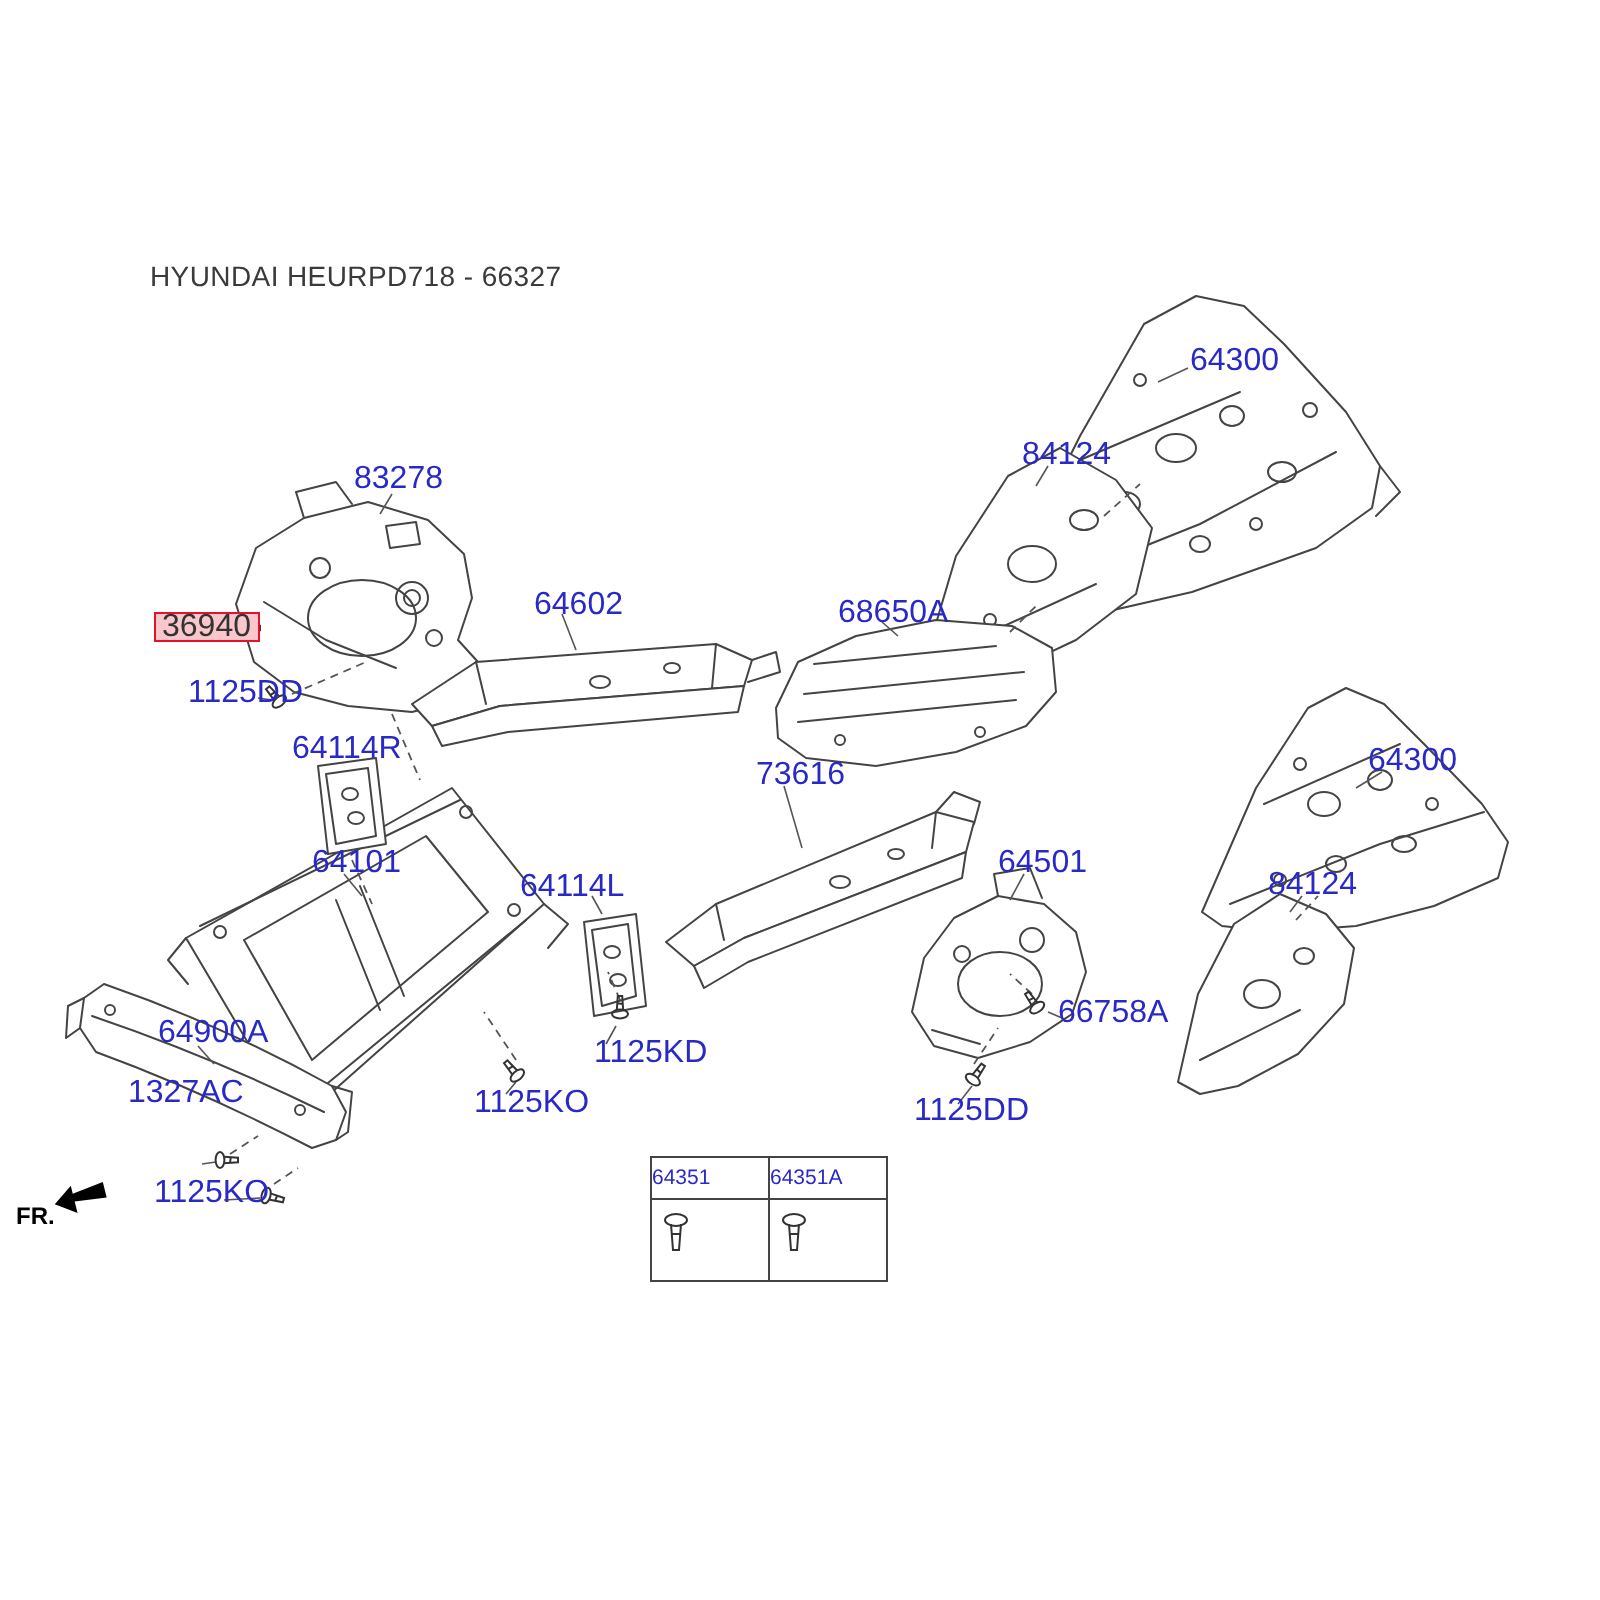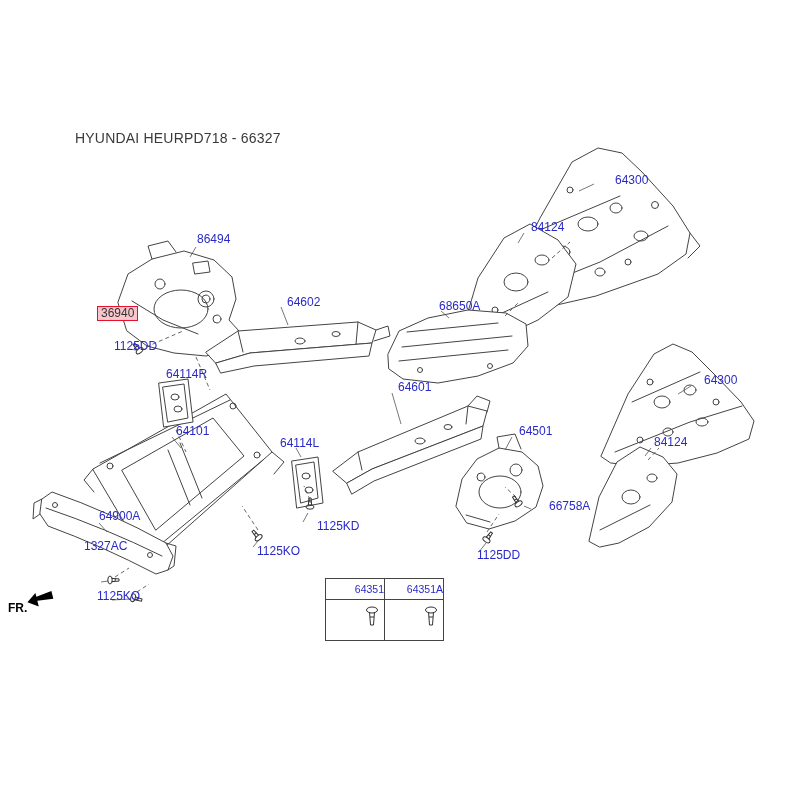--- a/index.html
+++ b/index.html
@@ -1,25 +1,25 @@
 <!DOCTYPE html>
 <html style="--accent_label: #2929c8; --highlight_border: #e8112d; --highlight_bg: #f9c6cb; --line_art: #444444;"><head>
 <meta charset="utf-8">
 <style>
   * { margin:0; padding:0; box-sizing:border-box; }
   html,body { background:#ffffff; font-family:"Liberation Sans", sans-serif; }
   .canvas { position:relative; width:800px; height:800px; background:#fff; overflow:hidden; }
   .art { position:absolute; left:0; top:0; }
   .title { position:absolute; left:75px; top:130px; font-size:14px; color:#3a3a3a; letter-spacing:.2px; }
-  .plabel { position:absolute; font-size:12px; color:var(--accent_label,#2929c8); white-space:nowrap; cursor:pointer; line-height:13px;margin-left:20px; }
+  .plabel { position:absolute; font-size:16px; color:var(--accent_label,#2929c8); white-space:nowrap; cursor:pointer; line-height:13px; }
   .plabel.highlight { background:var(--highlight_bg,#f9c6cb); border:1px solid var(--highlight_border,#e8112d); color:#333; padding:0 3px; }
   .rhd-box { position:absolute; left:578px; top:325px; width:196px; height:229px; border:1px dashed #8a8a8a; }
   .rhd-label { position:absolute; left:6px; top:4px; font-size:10.5px; color:#333; }
   .fastener-table { position:absolute; left:325px; top:578px; border-collapse:collapse; background:#fff; }
-  .fastener-table th, .fastener-table td { border:1px solid #444; width:59px; text-align:right; vertical-align:middle; }
+  .fastener-table th, .fastener-table td { border:1px solid #444; width:59px; text-align:left; vertical-align:middle; }
   .fastener-table th { font-size:10.5px; font-weight:normal; color:var(--accent_label,#2929c8); height:21px; }
   .fastener-table td { height:41px; }
   .fr-indicator { position:absolute; left:8px; top:589px; width:60px; height:28px; }
   .fr-text { position:absolute; left:0; top:12px; font-size:12px; font-weight:bold; color:#000;text-align:center; }
   .fr-arrow { position:absolute; left:19px; top:0; }
 </style>
 </head>
 <body>
 
 <div class="canvas">
@@ -214,29 +214,29 @@
       <use href="#bolt" transform="translate(487,539) rotate(215)"></use>
       <use href="#bolt" transform="translate(518,503) rotate(145)"></use>
       <use href="#bolt" transform="translate(111,580) rotate(-90)"></use>
       <use href="#bolt" transform="translate(134,598) rotate(-75)"></use>
     </g>
   </svg>
 
   <div class="title">HYUNDAI HEURPD718 - 66327</div>
 
 
-  <div class="plabel" style="left:177px;top:233px">86494</div>
+  <div class="plabel" style="left:177px;top:233px">83278</div>
   <div class="plabel" style="left:595px;top:174px">64300</div>
   <div class="plabel" style="left:511px;top:221px">84124</div>
   <div class="plabel" style="left:267px;top:296px">64602</div>
   <div class="plabel" style="left:419px;top:300px">68650A</div>
   <div class="plabel highlight" style="left:77px;top:306px">36940</div>
   <div class="plabel" style="left:94px;top:340px">1125DD</div>
   <div class="plabel" style="left:146px;top:368px">64114R</div>
-  <div class="plabel" style="left:378px;top:381px">64601</div>
+  <div class="plabel" style="left:378px;top:381px">73616</div>
   <div class="plabel" style="left:684px;top:374px">64300</div>
   <div class="plabel" style="left:634px;top:436px">84124</div>
   <div class="plabel" style="left:156px;top:425px">64101</div>
   <div class="plabel" style="left:260px;top:437px">64114L</div>
   <div class="plabel" style="left:499px;top:425px">64501</div>
   <div class="plabel" style="left:529px;top:500px">66758A</div>
   <div class="plabel" style="left:79px;top:510px">64900A</div>
   <div class="plabel" style="left:297px;top:520px">1125KD</div>
   <div class="plabel" style="left:237px;top:545px">1125KO</div>
   <div class="plabel" style="left:457px;top:549px">1125DD</div>

